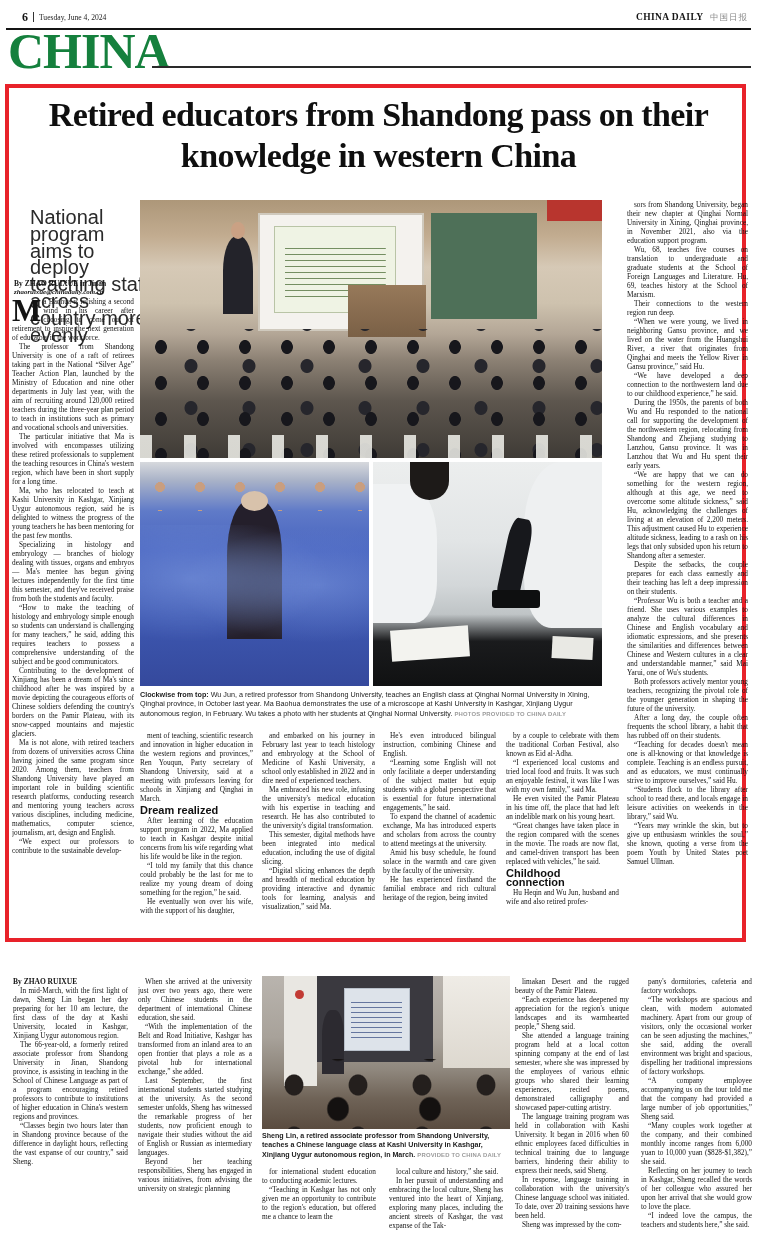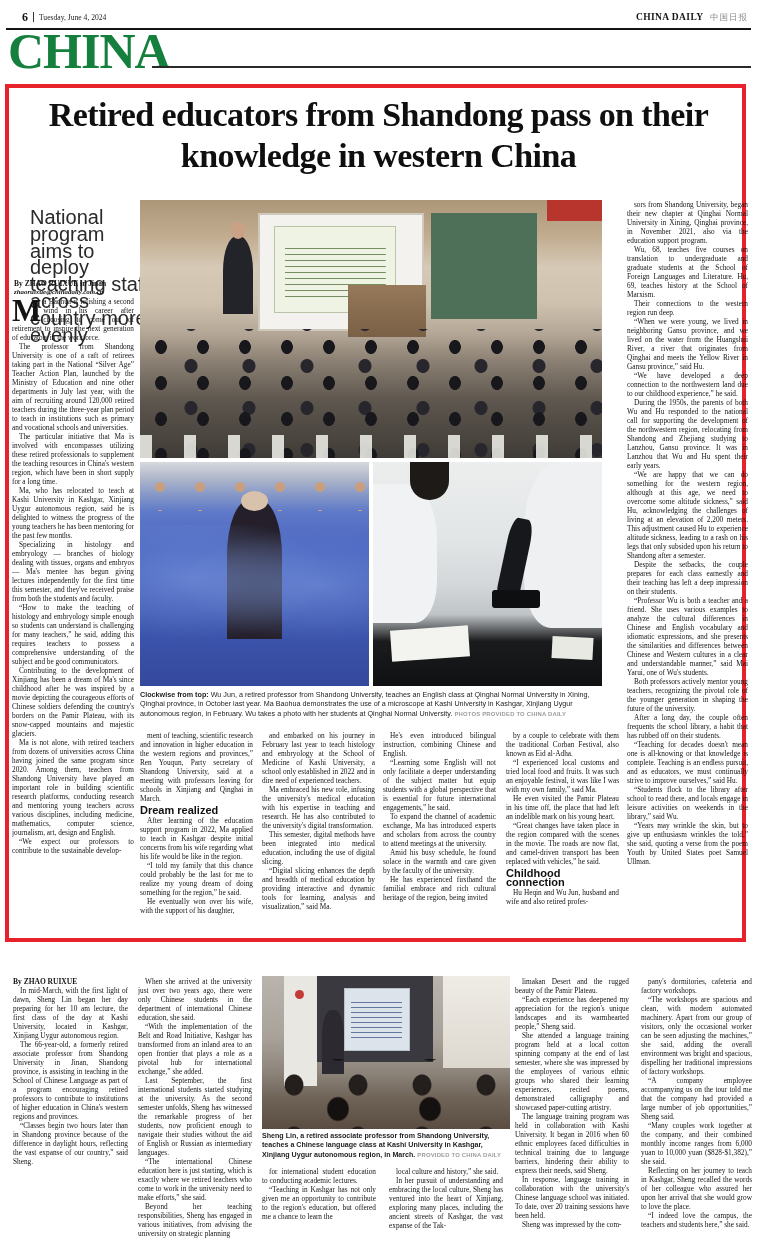--- a/index.html
+++ b/index.html
@@ -246,40 +246,39 @@
         <p class="para">“When we were young, we lived in neighboring Gansu province, and we lived on the water from the Huangshui River, a river that originates from Qinghai and meets the Yellow River in Gansu province,” said Hu.</p>
         <p class="para">“We have developed a deep connection to the northwestern land due to our childhood experience,” he said.</p>
         <p class="para">During the 1950s, the parents of both Wu and Hu responded to the national call for supporting the development of the northwestern region, relocating from Shandong and Zhejiang studying to Lanzhou, Gansu province. It was in Lanzhou that Wu and Hu spent their early years.</p>
         <p class="para">“We are happy that we can do something for the western region, although at this age, we need to overcome some altitude sickness,” said Hu, acknowledging the challenges of living at an elevation of 2,200 meters. This adjustment caused Hu to experience altitude sickness, leading to a rash on his legs that only subsided upon his return to Shandong after a semester.</p>
         <p class="para">Despite the setbacks, the couple prepares for each class earnestly and their teaching has left a deep impression on their students.</p>
         <p class="para">“Professor Wu is both a teacher and a friend. She uses various examples to analyze the cultural differences in Chinese and English vocabulary and idiomatic expressions, and she presents the similarities and differences between Chinese and Western cultures in a clear and understandable manner,” said Mai Yarui, one of Wu's students.</p>
         <p class="para">Both professors actively mentor young teachers, recognizing the pivotal role of the younger generation in shaping the future of the university.</p>
         <p class="para">After a long day, the couple often frequents the school library, a habit that has rubbed off on their students.</p>
         <p class="para">“Teaching for decades doesn't mean one is all-knowing or that knowledge is complete. Teaching is an endless pursuit, and as educators, we must continually strive to improve ourselves,” said Hu.</p>
         <p class="para">“Students flock to the library after school to read there, and locals engage in leisure activities on weekends in the library,” said Wu.</p>
-        <p class="para">“Years may wrinkle the skin, but to give up enthusiasm wrinkles the told,” she said, quoting a verse from the poem Youth by United States poet Samuel Ullman.</p>
+        <p class="para">“Years may wrinkle the skin, but to give up enthusiasm wrinkles the soul,” she known, quoting a verse from the poem Youth by United States poet Samuel Ullman.</p>
       </div>
   </div>
 
 
   <div class="bcol b1">
     <p class="byline2">By ZHAO RUIXUE</p>
     <div>
         <p class="para">In mid-March, with the first light of dawn, Sheng Lin began her day preparing for her 10 am lecture, the first class of the day at Kashi University, located in Kashgar, Xinjiang Uygur autonomous region.</p>
         <p class="para">The 66-year-old, a formerly retired associate professor from Shandong University in Jinan, Shandong province, is assisting in teaching in the School of Chinese Language as part of a program encouraging retired professors to contribute to institutions of higher education in China's western regions and provinces.</p>
         <p class="para">“Classes begin two hours later than in Shandong province because of the difference in daylight hours, reflecting the vast expanse of our country,” said Sheng.</p>
       </div>
   </div>
 
   <div class="bcol b2">
     <div>
         <p class="para">When she arrived at the university just over two years ago, there were only Chinese students in the department of international Chinese education, she said.</p>
         <p class="para">“With the implementation of the Belt and Road Initiative, Kashgar has transformed from an inland area to an open frontier that plays a role as a pivotal hub for international exchange,” she added.</p>
         <p class="para">Last September, the first international students started studying at the university. As the second semester unfolds, Sheng has witnessed the remarkable progress of her students, now proficient enough to navigate their studies without the aid of English or Russian as intermediary languages.</p>
-        <p class="para">“The international Chinese education here is just starting, which is exactly where we retired teachers who come to work in the university need to make efforts,” she said.</p>
         <p class="para">Beyond her teaching responsibilities, Sheng has engaged in various initiatives, from advising the university on strategic planning</p>
       </div>
   </div>
 
   <div class="photo2">
     <div class="p2-pillar"></div>
     <div class="p2-flower"></div>
     <div class="p2-board"></div>
     <div class="p2-screen"></div>
     <div class="p2-bright"></div>

